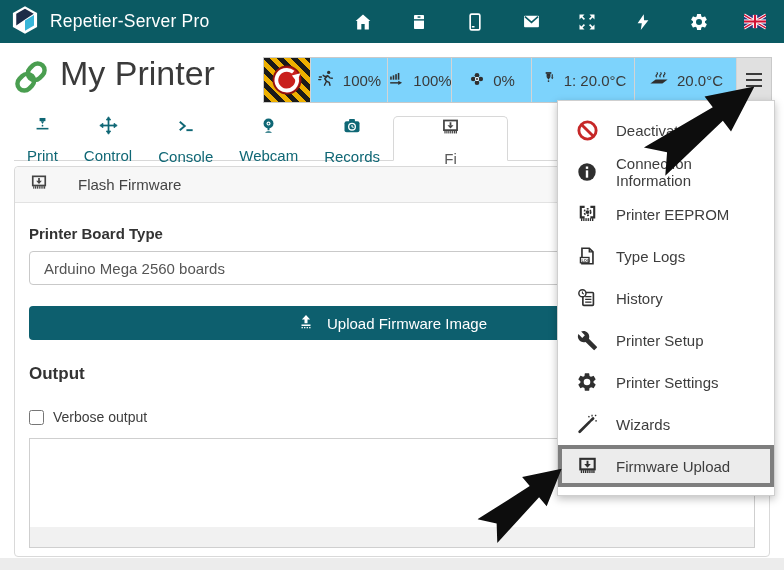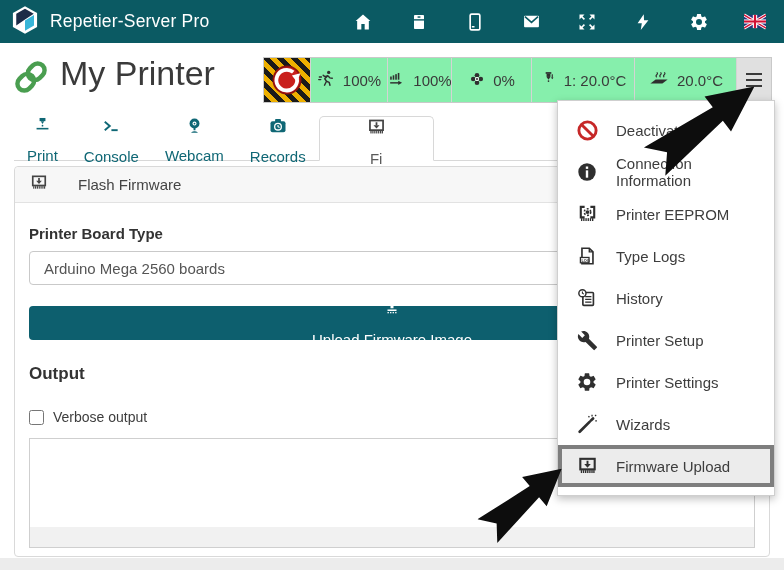--- a/index.html
+++ b/index.html
@@ -14,21 +14,21 @@
   .nav-icons { margin-left:auto; display:flex; align-items:center; gap:34px; padding-right:8px; }
   .nav-ic { width:22px; height:22px; display:flex; align-items:center; justify-content:center; cursor:pointer; }
 
   
   .page-header { position:absolute; left:0; top:50px; width:784px; height:56px; }
   .link-icon { position:absolute; left:12px; top:8px; }
   .page-title { position:absolute; left:60px; top:4px; font-size:34px; font-weight:500; color:#3a3a3a; }
 
   
   .statusbar { position:absolute; left:263px; top:57px; height:46px; display:flex;
-    border:1px solid #c9c9c9; background:#86efac; z-index:4; }
+    border:1px solid #c9c9c9; background:#7dd3fc; z-index:4; }
   .estop { width:46px; height:44px; background:repeating-linear-gradient(45deg,#1a1a1a 0 5px,#eeb000 5px 10px);
     display:flex; align-items:center; justify-content:center; cursor:pointer; }
   .seg { display:flex; align-items:center; justify-content:center; gap:7px; border-left:1px solid #d4d4d4;
     font-size:15px; color:#3a3a3a; cursor:pointer; }
   .seg.speed{width:77px}.seg.flow{width:64px}.seg.fan{width:80px}.seg.extruder{width:103px}.seg.bed{width:102px}
   .burger { width:35px; background:#e0e0e0; display:flex; flex-direction:column; gap:3.5px;
     align-items:center; justify-content:center; border-left:1px solid #d4d4d4; cursor:pointer; }
   .burger i { display:block; width:16px; height:2.4px; background:#3a3a3a; }
 
   
@@ -44,21 +44,21 @@
     border:1px solid #d9d9d9; border-radius:4px; background:#fff; z-index:2; }
   .panel-header { height:36px; background:#f7f7f7; border-bottom:1px solid #e2e2e2;
     display:flex; align-items:center; gap:29px; padding:0 14px; font-size:15px; color:#444;
     border-radius:4px 4px 0 0; }
   .panel-body { padding:12px 14px; }
   .field-label { font-size:15px; font-weight:bold; color:#333; margin-top:10px; }
   .select-box { margin-top:9px; height:34px; border:1px solid #c9c9c9; border-radius:4px;
     display:flex; align-items:center; padding:0 14px; font-size:15px; color:#555; cursor:pointer; background:#fff; }
   .upload-btn { margin-top:21px; height:34px; width:100%; background:#0d5f6e; border:none;
     border-radius:4px; color:#fff; font-size:15px; display:flex; align-items:center;
-    justify-content:center; gap:12px; cursor:pointer; font-family:inherit;flex-direction:column; }
+    justify-content:center; gap:12px; cursor:pointer; font-family:inherit; }
   .output-heading { margin-top:24px; font-size:17px; font-weight:bold; color:#333; }
   .verbose-row { margin-top:25px; display:flex; align-items:center; gap:9px; }
   .verbose-row input { width:15px; height:15px; accent-color:#0d5f6e; cursor:pointer; }
   .verbose-label { font-size:14px; color:#3d3d3d; }
   .output-box { margin-top:13px; height:110px; border:1px solid #cfcfcf; background:#fff;
     display:flex; flex-direction:column; justify-content:flex-end; }
   .output-scroll { height:20px; background:#f1f1f1; }
 
   .page-footer { position:absolute; left:0; top:558px; width:784px; height:12px; background:#ececec; }
 
@@ -235,20 +235,33 @@
   <div class="tab">
     <span>
       <svg width="19" height="19" viewBox="0 0 24 24" fill="#0f6775">
         <rect x="8.3" y="2.5" width="7.4" height="4"></rect>
           <polygon points="9.8,6.5 14.2,6.5 12,10.2"></polygon>
         <circle cx="12" cy="12.3" r="1.1"></circle>
           <rect x="4.5" y="15" width="15" height="2"></rect>
       </svg>
     </span>
     <span>Print</span>
+  </div>
+  <div class="tab">
+    <span>
+      <svg width="19" height="19" viewBox="0 0 24 24" fill="#0f6775" stroke="#0f6775">
+        <line x1="12" y1="4" x2="12" y2="20" stroke-width="2.2"></line>
+          <line x1="4" y1="12" x2="20" y2="12" stroke-width="2.2"></line>
+        <polygon points="12,1 9.2,5 14.8,5"></polygon>
+          <polygon points="12,23 9.2,19 14.8,19"></polygon>
+        <polygon points="1,12 5,9.2 5,14.8"></polygon>
+          <polygon points="23,12 19,9.2 19,14.8"></polygon>
+      </svg>
+    </span>
+    <span>Control</span>
   </div>
   <div class="tab">
     <span>
       <svg width="20" height="20" viewBox="0 0 24 24" fill="none" stroke="#0f6775" stroke-width="2.3">
         <polyline points="4.5,7 10.5,12 4.5,17"></polyline>
           <line x1="12.5" y1="17" x2="20" y2="17"></line>
       </svg>
     </span>
     <span>Console</span>
   </div>

